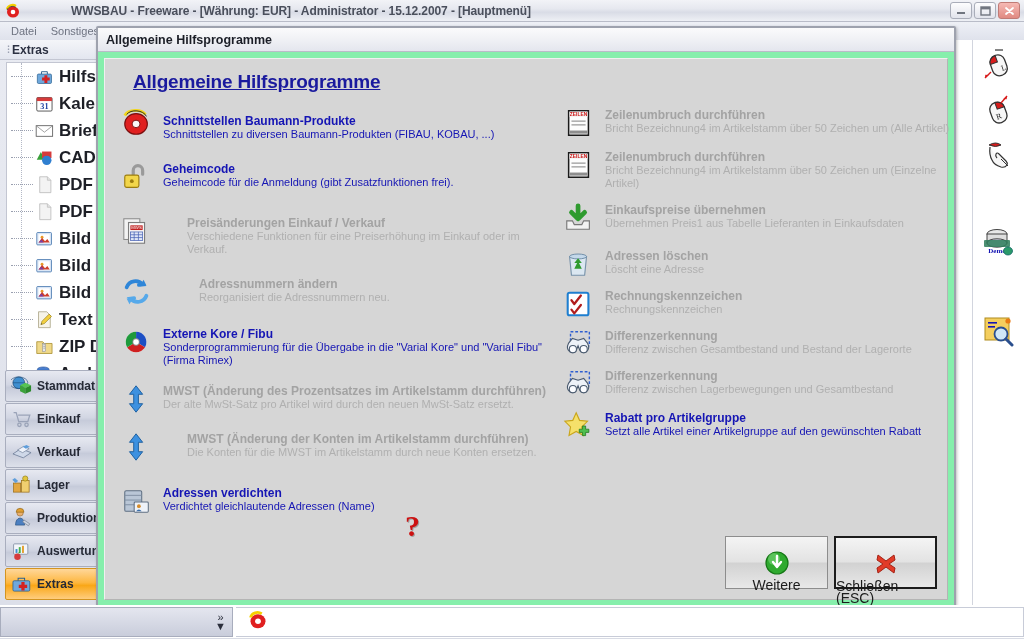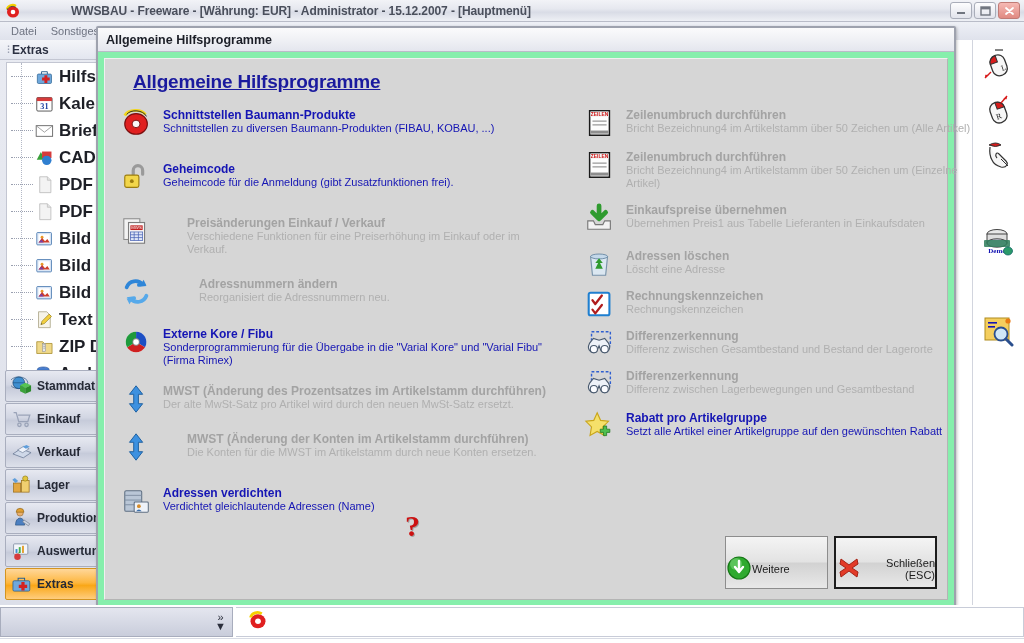--- a/index.html
+++ b/index.html
@@ -161,45 +161,45 @@
   }
   .dialog-heading {
     position: absolute; left: 28px; top: 12px;
     font-size: 19px; font-weight: bold; color: #1a1a9e;
     text-decoration: underline; letter-spacing: -0.2px;
   }
 
   
   .col { position: absolute; top: 48px; }
   .col-left { left: 16px; width: 430px; }
-  .col-right { left: 479px; width: 390px; }
+  .col-right { left: 458px; width: 390px; }
 
   .item {
     position: relative; display: flex; padding-bottom: 2px;
   }
   .item .it-icon { width: 34px; height: 34px; flex: 0 0 auto; margin-right: 8px; position: relative; }
   .item .it-text { flex: 1 1 auto; padding-top: 1px; }
   .it-title { font-size: 12px; font-weight: bold; line-height: 14px; }
   .it-desc  { font-size: 11px; line-height: 13px; }
   .enabled  .it-title { color: #1515b4; }
   .enabled  .it-desc  { color: #1515b4; }
   .disabled .it-title { color: #a3a3a3; }
   .disabled .it-desc  { color: #b0b0b0; }
 
   
   .btnrow { position: absolute; right: 10px; bottom: 10px; display: flex; gap: 6px; }
   .dlgbtn {
     width: 103px; height: 53px;
     background: linear-gradient(to bottom, #f4f4f4 0%, #e3e3e3 48%, #d2d2d2 52%, #e8e8e8 100%);
     border: 1px solid #8d8d8d;
-    display: flex; flex-direction: row; align-items: center; justify-content: flex-start;
+    display: flex; flex-direction: column; align-items: center; justify-content: flex-start;
     padding-top: 13px;
-    font-size: 11px; color: #1b1b1b;
-  }
-  .dlgbtn.default { border: 2px solid #1c1c1c; text-align: right; }
+    font-size: 14px; color: #1b1b1b;
+  }
+  .dlgbtn.default { border: 2px solid #1c1c1c; }
   .dlgbtn .b-icon { width: 26px; height: 26px; margin-bottom: 3px; position: relative; }
   .dlgbtn .b-label { line-height: 12px; }
 
   
   .qmark { color: #cc1111; font-weight: bold; font-family: "Liberation Serif", serif; text-shadow: 1px 1px 0 rgba(0,0,0,0.25); }
 </style>
 </head>
 <body>
 
 <div id="app">
@@ -488,21 +488,21 @@
 
   <div class="dialog">
     <div class="dialog-title">
       <span>Allgemeine Hilfsprogramme</span>
     </div>
     <div class="dialog-body">
       <div class="dialog-heading">Allgemeine Hilfsprogramme</div>
 
       <div class="col col-left">
         <div id="left-host">
-            <div class="item enabled" style="margin-bottom: 18px;">
+            <div class="item enabled" style="margin-bottom: 18px; align-items: flex-end;">
               <span class="it-icon"><svg width="32" height="32" viewBox="0 0 34 34">
                   <path d="M4 9 C8 2,22 2,26 8" stroke="#f2d61a" stroke-width="3" fill="none"></path>
                   <ellipse cx="16" cy="18" rx="12" ry="11" fill="#e02020" stroke="#7a0f0f" stroke-width="1.2"></ellipse>
                   <ellipse cx="16" cy="18" rx="4.2" ry="4" fill="#fafafa" stroke="#7a0f0f" stroke-width="1"></ellipse>
                   <path d="M6 8 C10 2,24 3,27 10" stroke="#222" stroke-width="1" fill="none"></path>
                 </svg></span>
               <span class="it-text">
                 <div class="it-title">Schnittstellen Baumann-Produkte</div>
                 <div class="it-desc">Schnittstellen zu diversen Baumann-Produkten (FIBAU, KOBAU, ...)</div>
               </span>

